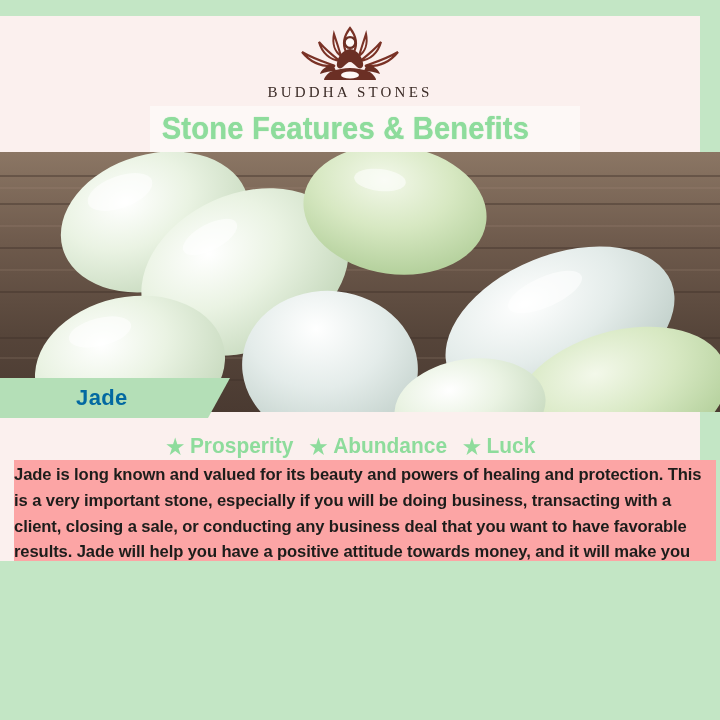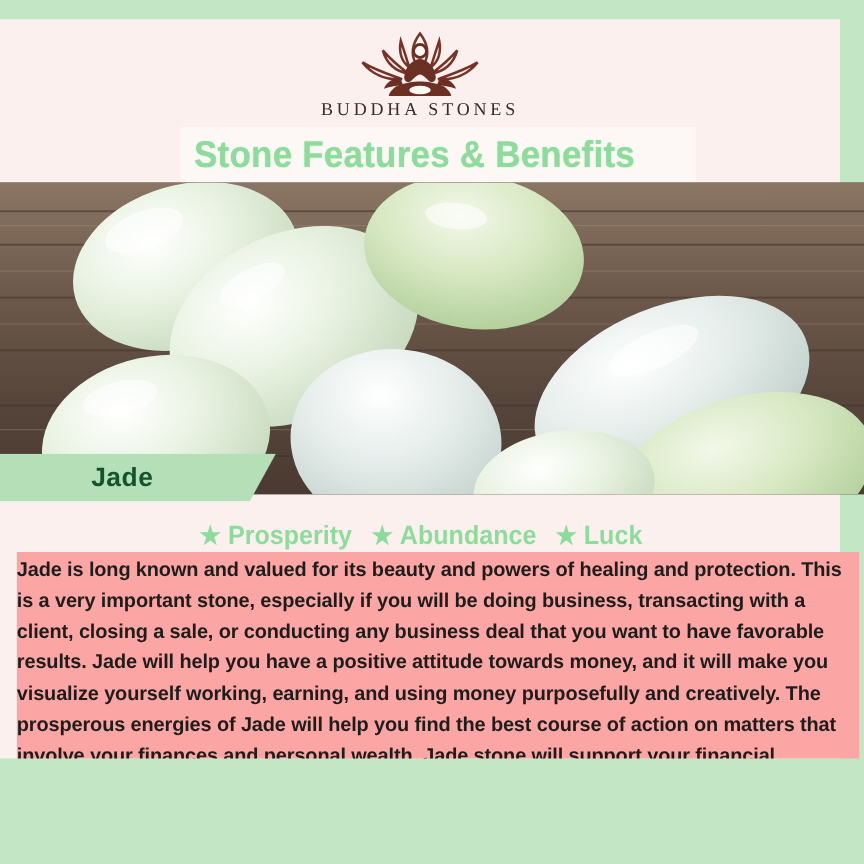--- a/index.html
+++ b/index.html
@@ -4,21 +4,21 @@
 <style>
   html,body{margin:0;padding:0;}
   body{
     width:720px;height:720px;
     background:#c3e6c5;
     font-family:"Liberation Sans",sans-serif;
     overflow:hidden;
   }
   .poster{
     position:relative;
-    width:720px;height:632px;
+    width:720px;height:561px;
     background:#c3e6c5;
     overflow:hidden;
   }
 
   
   .frame-top-right{
     position:absolute;top:0;right:0;width:720px;height:16px;
     background:#c3e6c5;
   }
   .frame-right{
@@ -77,21 +77,21 @@
   .photo svg{display:block;width:720px;height:260px;}
 
   
   .jade-banner{
     position:absolute;left:0;top:378px;width:230px;height:40px;
     background:#b4dfb7;
     clip-path:polygon(0 0, 230px 0, 208px 40px, 0 40px);
     display:flex;align-items:center;
   }
   .jade-banner-label{
-    color:#14532d;font-size:22px;font-weight:bold;
+    color:#0369a1;font-size:22px;font-weight:bold;
     margin-left:76px;letter-spacing:.4px;
   }
 
   
   .benefits{
     position:absolute;left:0;top:430px;width:700px;height:32px;
     display:flex;align-items:center;justify-content:center;gap:10px;
   }
   .benefit{
     display:flex;align-items:center;gap:6px;

